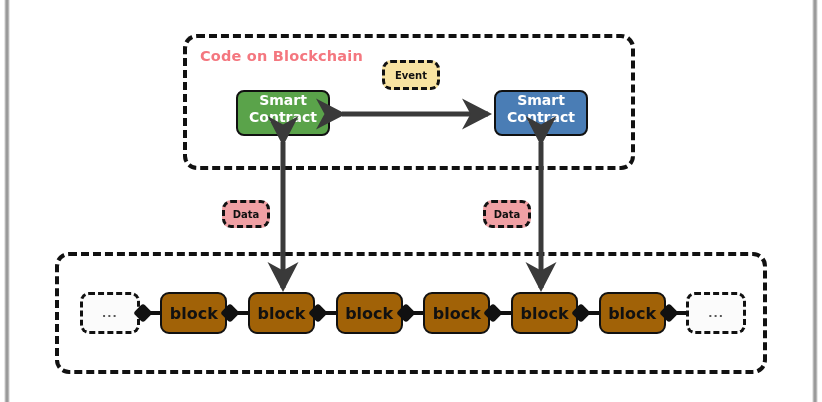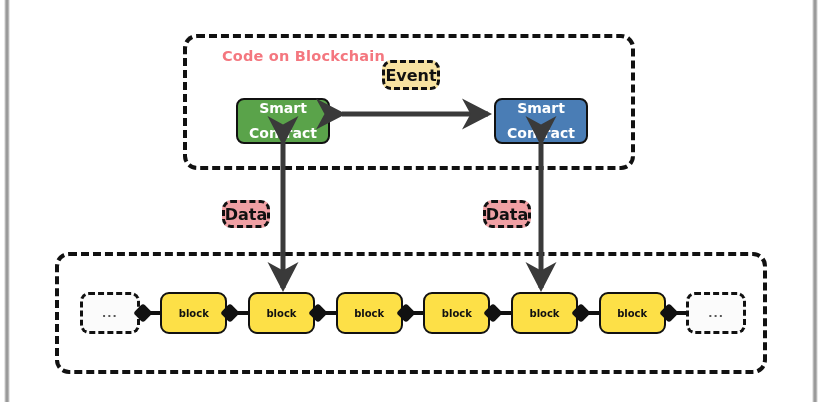--- a/index.html
+++ b/index.html
@@ -56,45 +56,43 @@
     position: absolute;
     color: #f4777f;
     font-weight: bold;
     font-size: 14.5px;
     letter-spacing: 0.2px;
     white-space: nowrap;
   }
   #code-title {
     left: 200px;
     top: 48px;
-    margin-left: 22px;
   }
   #data-title {
     left: 343px;
     top: 340px;
   }
 
   
   .contract {
     position: absolute;
     width: 94px;
     height: 46px;
     border-radius: 8px;
     border: 2.5px solid #111111;
     display: flex;
     flex-direction: column;
     align-items: center;
-    justify-content: space-between;
+    justify-content: flex-start;
     color: #ffffff;
     font-weight: bold;
     font-size: 14px;
     line-height: 17px;
     box-sizing: border-box;
     text-align: center;
-    margin-top: 8px;
   }
   #contract-left {
     left: 236px;
     top: 90px;
     background: #5aa34a;
   }
   #contract-right {
     left: 494px;
     top: 90px;
     background: #4a7db5;
@@ -102,21 +100,21 @@
 
   
   .pill {
     position: absolute;
     border: 3px dashed #111111;
     border-radius: 9px;
     display: flex;
     align-items: center;
     justify-content: center;
     font-weight: bold;
-    font-size: 16px;
+    font-size: 10px;
     color: #111111;
     box-sizing: border-box;
     white-space: nowrap;
   }
   #badge-event {
     left: 382px;
     top: 60px;
     width: 58px;
     height: 30px;
     background: #f8e3a1;
@@ -144,25 +142,25 @@
     width: 666px;
     height: 42px;
   }
   .block {
     position: absolute;
     top: 0;
     width: 72px;
     height: 42px;
     border-radius: 9px;
     border: 2.5px solid #111111;
-    background: #fde047;
+    background: #a16207;
     display: flex;
     align-items: center;
     justify-content: center;
-    font-size: 10px;
+    font-size: 16px;
     font-weight: bold;
     color: #111111;
     box-sizing: border-box;
   }
   .block.ghost {
     background: #fbfbfb;
     border: 3px dashed #111111;
     color: #555555;
     font-size: 11px;
     letter-spacing: 1px;

